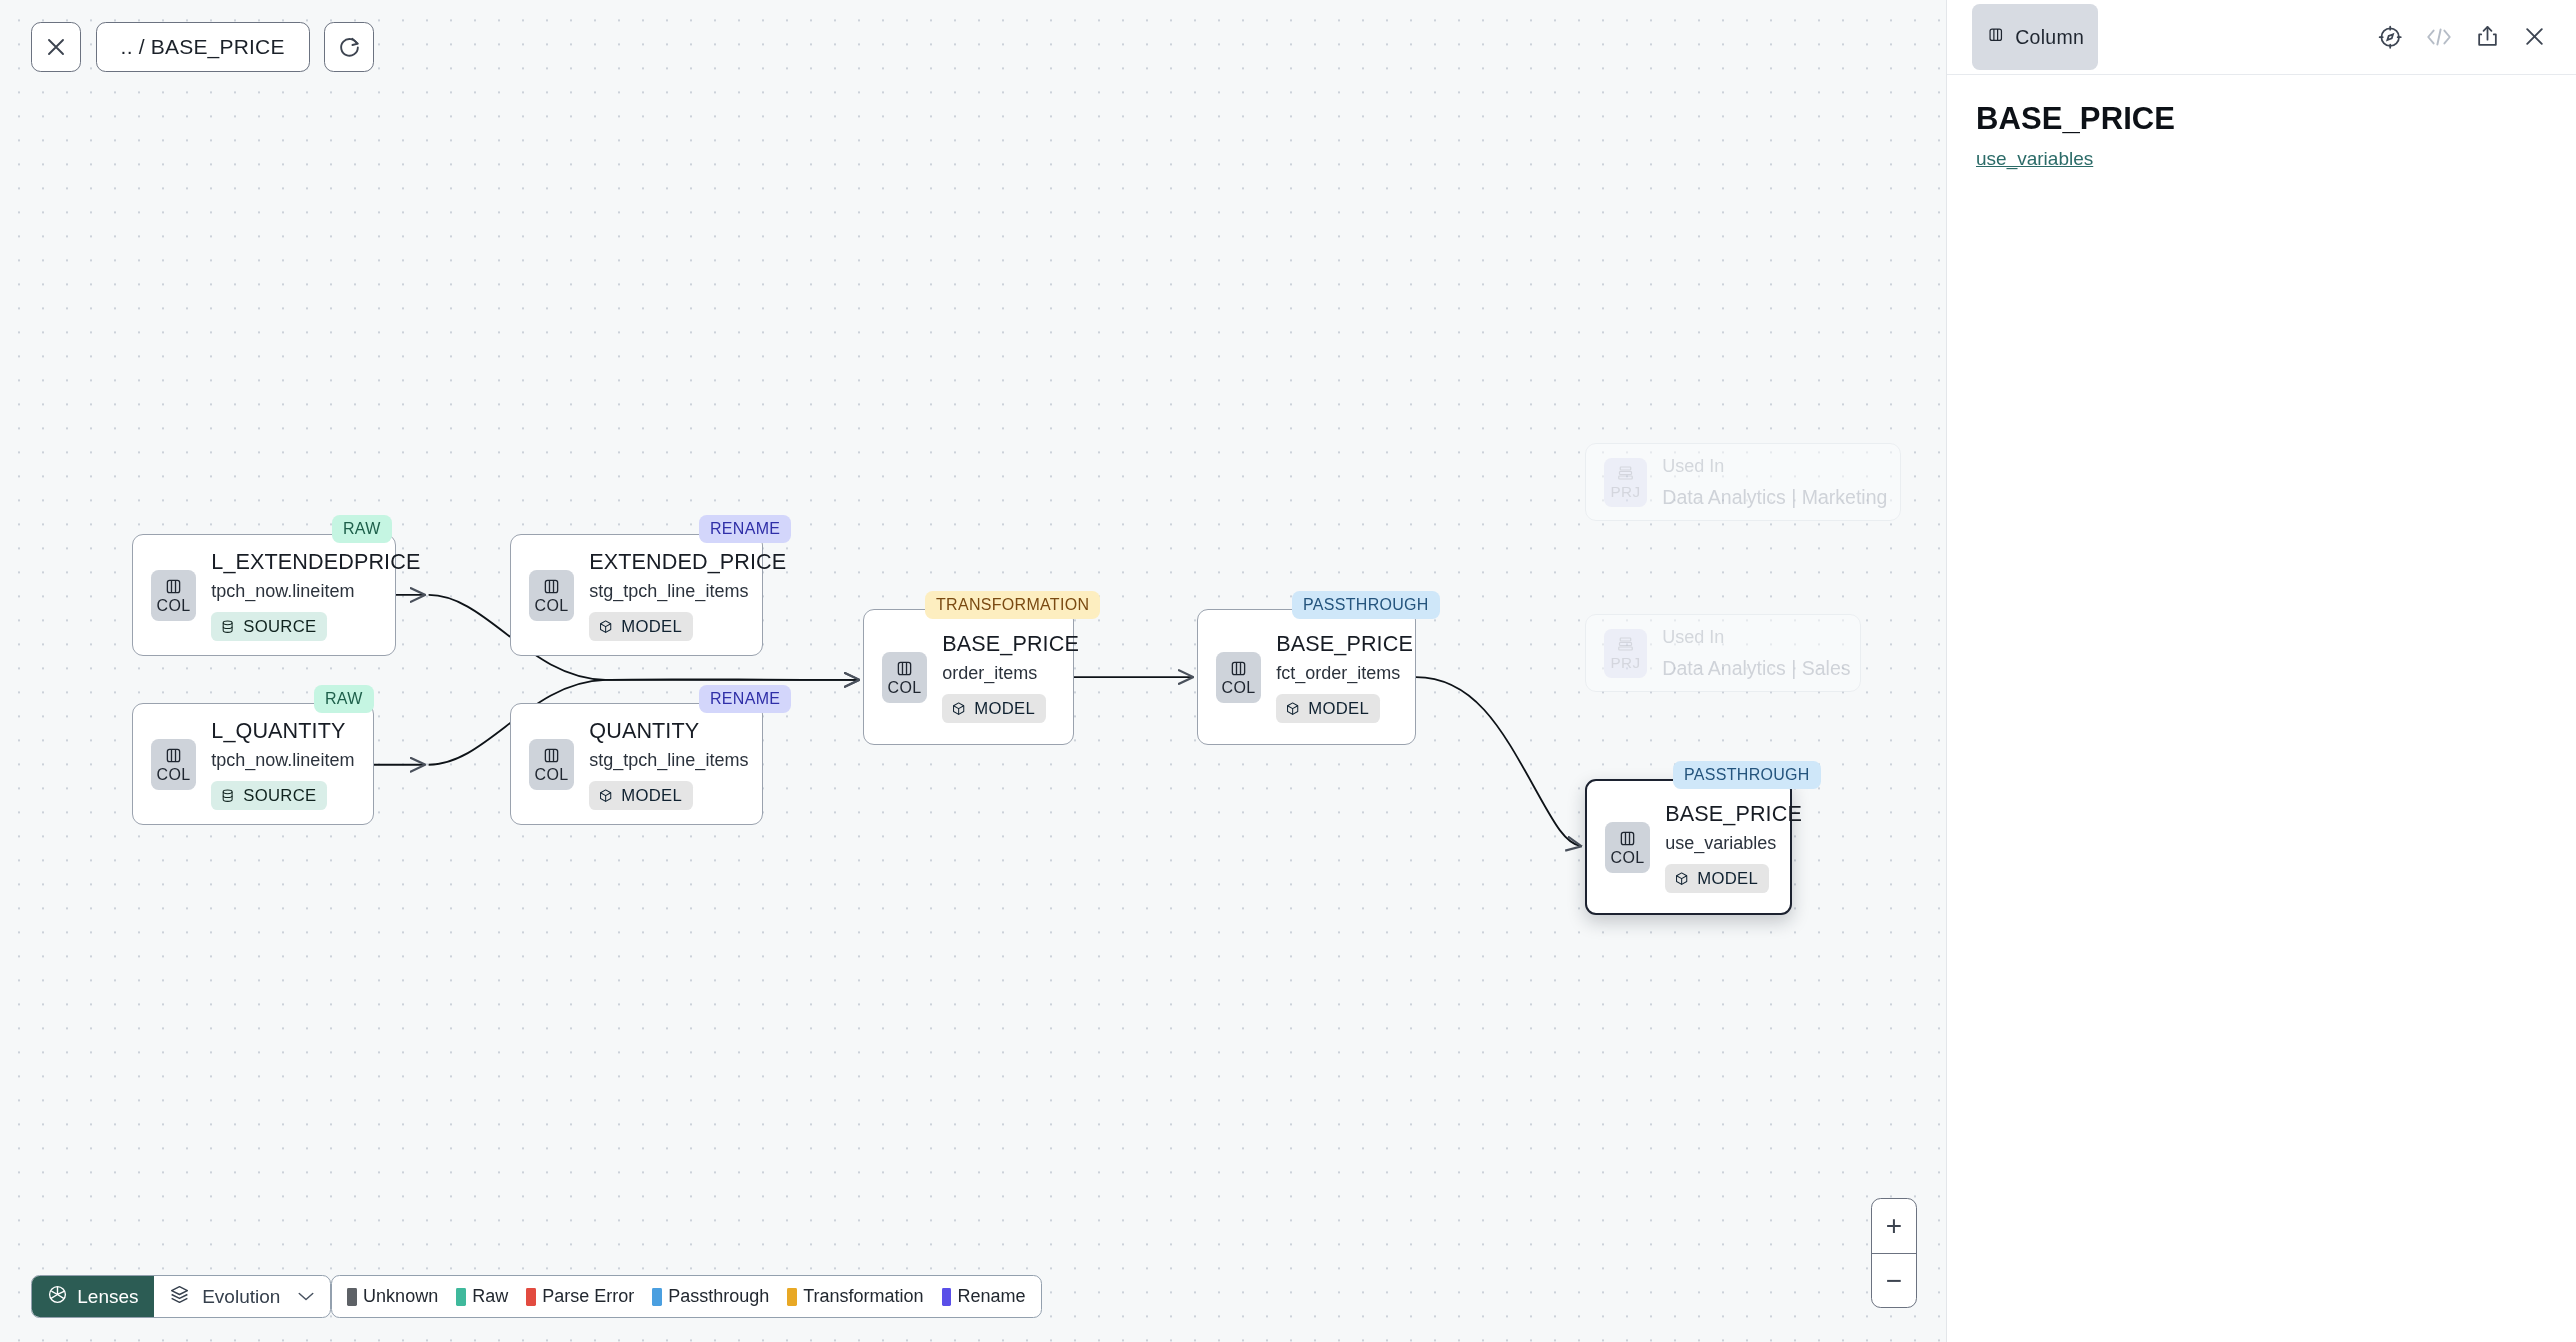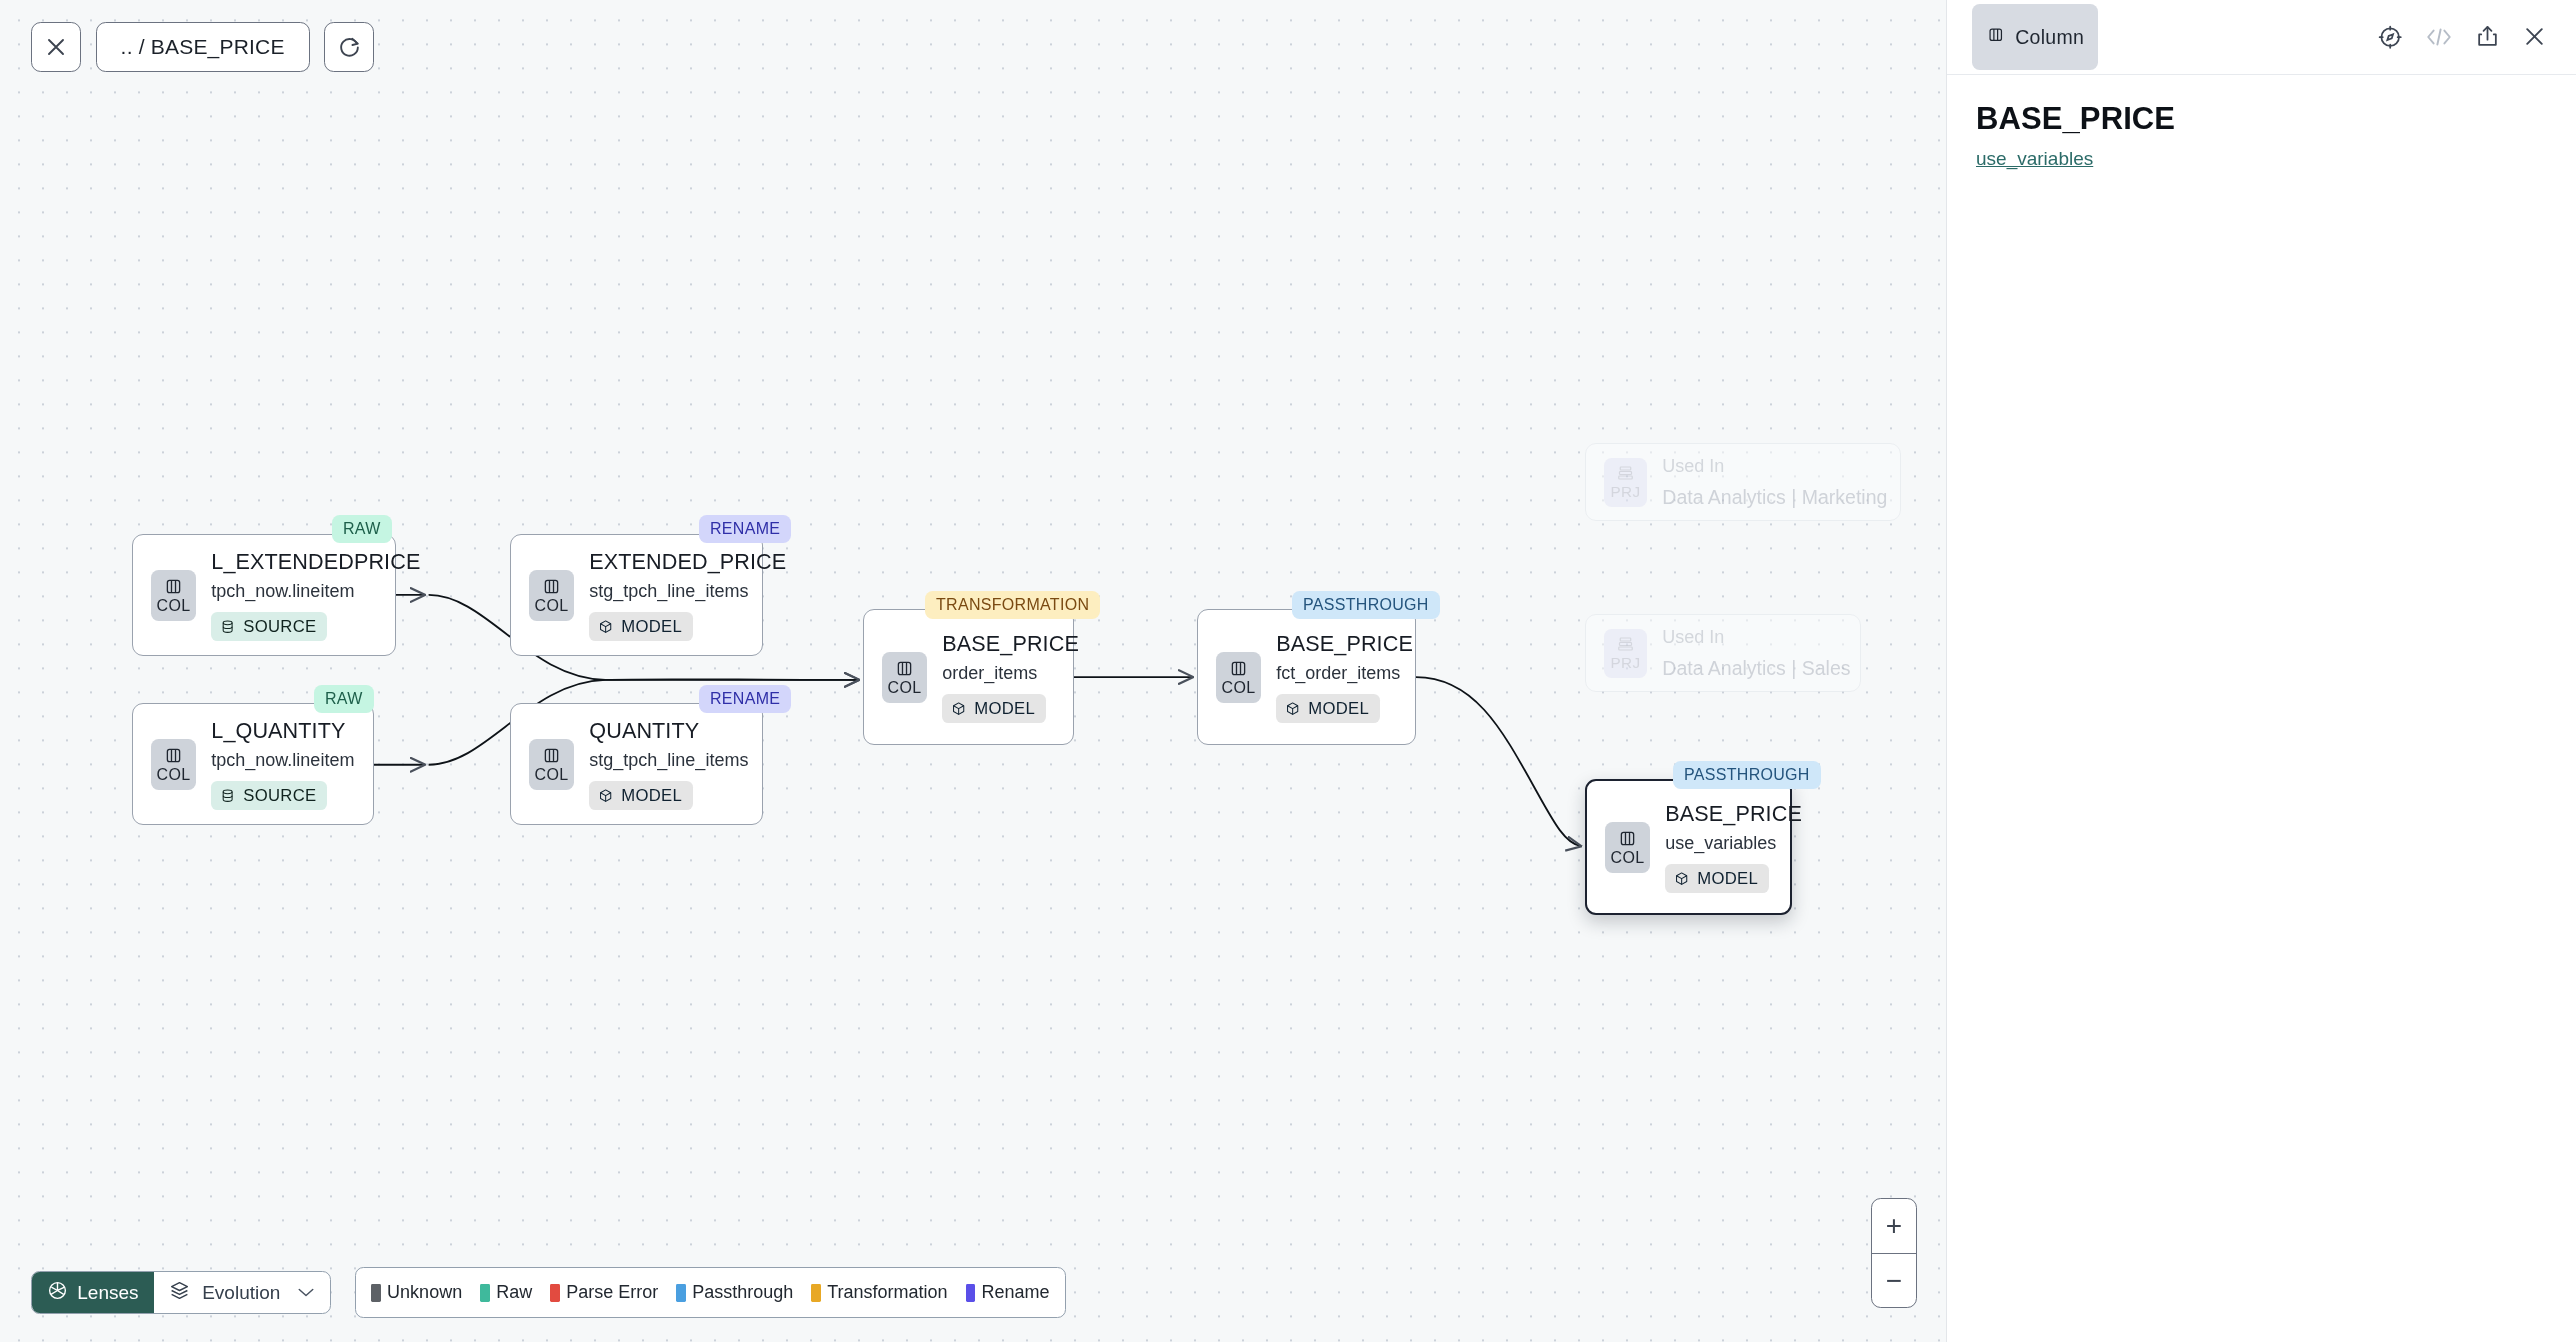--- a/index.html
+++ b/index.html
@@ -92,36 +92,36 @@
     position: absolute; right: 29px; bottom: 35px; width: 46px; z-index: 40;
     background: #fff; border: 1.1px solid #6b7280; border-radius: 9.7px; overflow: hidden;
   }
   .zoom-btn {
     height: 54px; display: flex; align-items: center; justify-content: center;
     color: #3d4450; cursor: pointer; font-size: 28px; line-height: 1;
   }
   .zoom-btn + .zoom-btn { border-top: 1.1px solid #6b7280; }
 
   
-  #bottom-bar { position: absolute; left: 31px; bottom: 25px; display: flex; align-items: center; gap: 24px; z-index: 40; }
+  #bottom-bar { position: absolute; left: 31px; bottom: 25px; display: flex; align-items: center; z-index: 40; }
   #lenses-group {
     display: flex; align-items: stretch; height: 43px; border: 1px solid #93a0ae;
     border-radius: 8.4px; overflow: hidden; background: #fff;
   }
   #lenses-btn {
     background: #2c5c54; color: #fff; display: flex; align-items: center; gap: 9px;
     padding: 0 15.3px; font-size: 19px; cursor: pointer;
   }
   #evolution-btn {
     display: flex; align-items: center; gap: 12px; padding: 0 15.3px; color: #36404d;
     font-size: 19px; cursor: pointer;
   }
   #evolution-btn .chev { font-size: 15.3px; color: #495361; margin-left: 4.2px; }
   #legend {
-    display: flex; align-items: center; gap: 18px; height: 51px; padding: 0 15.3px;
+    display: flex; align-items: center; gap: 18px; height: 43px; padding: 0 15.3px;
     background: #fff; border: 1px solid #93a0ae; border-radius: 8.4px;
   }
   .legend-item { display: flex; align-items: center; gap: 6.3px; font-size: 18px; color: #222830; white-space: nowrap; }
   .legend-swatch { width: 9.7px; height: 18px; border-radius: 1.4px; flex: none; }
 
   
   #side-panel {
     position: relative; width: 630px; height: 1343px; background: #fff;
     border-left: 1px solid #e3e6ea; display: flex; flex-direction: column;
   }

